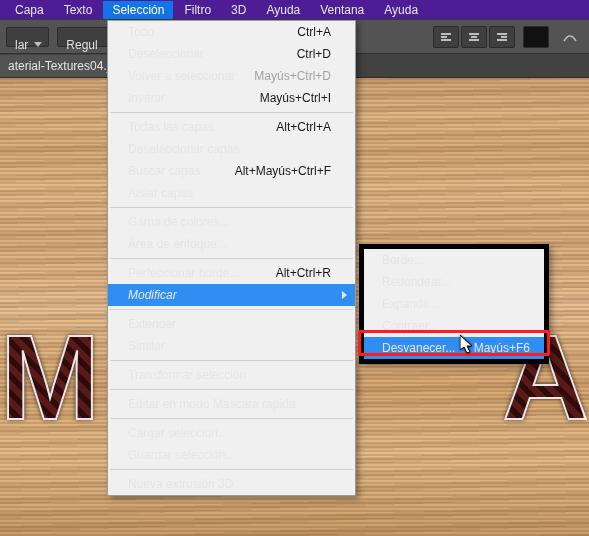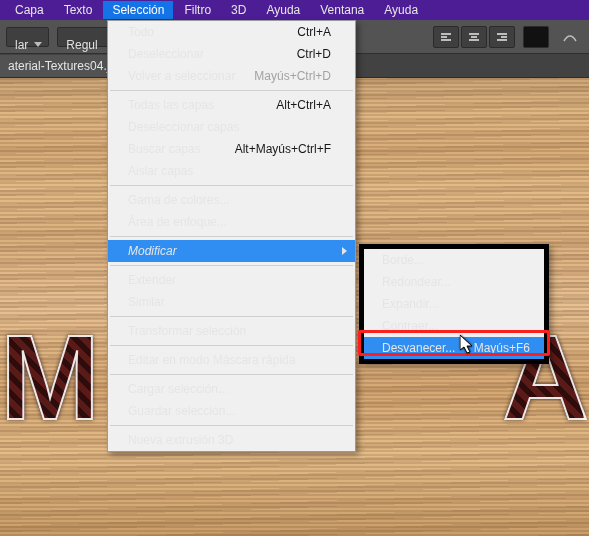--- a/index.html
+++ b/index.html
@@ -130,20 +130,24 @@
       <span class="sc">Ctrl+A</span>
     </div>
     <div class="row">
       <span class="lbl">Deseleccionar</span>
       <span class="sc">Ctrl+D</span>
     </div>
     <div class="row disabled">
       <span class="lbl">Volver a seleccionar</span>
       <span class="sc">Mayús+Ctrl+D</span>
     </div>
+    <div class="row">
+      <span class="lbl">Invertir</span>
+      <span class="sc">Mayús+Ctrl+I</span>
+    </div>
     <div class="sep"></div>
     <div class="row">
       <span class="lbl">Todas las capas</span>
       <span class="sc">Alt+Ctrl+A</span>
     </div>
     <div class="row">
       <span class="lbl">Deseleccionar capas</span>
     </div>
     <div class="row">
       <span class="lbl">Buscar capas</span>
@@ -153,20 +157,24 @@
       <span class="lbl">Aislar capas</span>
     </div>
     <div class="sep"></div>
     <div class="row">
       <span class="lbl">Gama de colores...</span>
     </div>
     <div class="row">
       <span class="lbl">Área de enfoque...</span>
     </div>
     <div class="sep"></div>
+    <div class="row">
+      <span class="lbl">Perfeccionar borde...</span>
+      <span class="sc">Alt+Ctrl+R</span>
+    </div>
     <div class="row hi">
       <span class="lbl">Modificar</span>
       <span class="arrow"></span>
     </div>
     <div class="sep"></div>
     <div class="row">
       <span class="lbl">Extender</span>
     </div>
     <div class="row">
       <span class="lbl">Similar</span>

